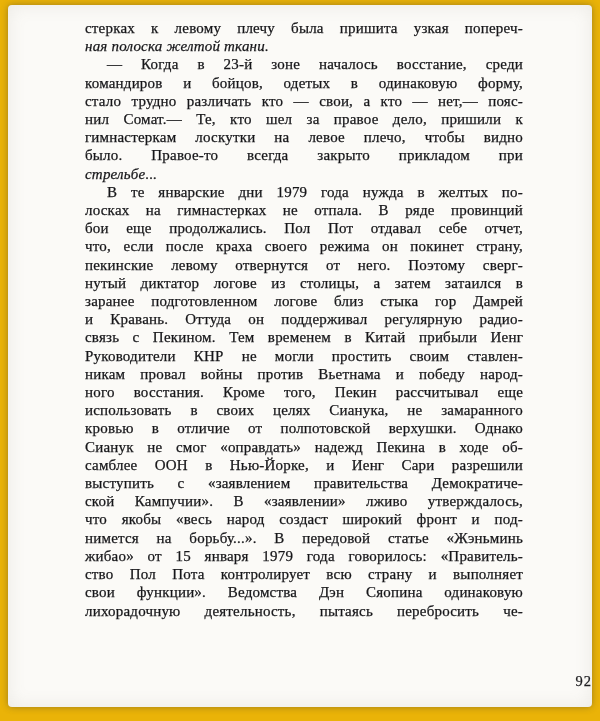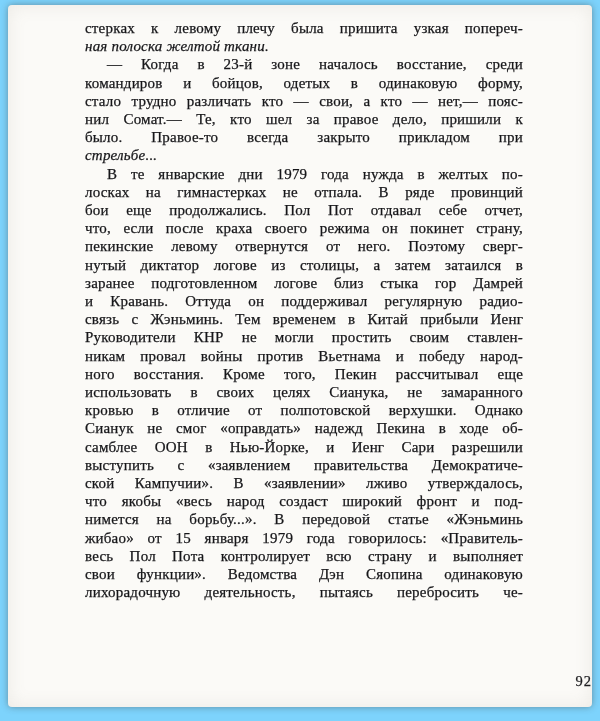--- a/index.html
+++ b/index.html
@@ -4,21 +4,21 @@
 <style>
   html, body {
     margin: 0;
     padding: 0;
     background: #9a9994;
   }
   .screen {
     position: relative;
     width: 600px;
     height: 721px;
-    background: #7dd3fc;
+    background: #eab308;
     overflow: hidden;
     font-family: "Liberation Serif", "DejaVu Serif", serif;
   }
   .book-page {
     position: absolute;
     left: 8px;
     top: 5px;
     right: 8px;
     bottom: 14px;
     background: #fbfaf7;
@@ -74,47 +74,48 @@
       <div class="para">
         <div class="line">стерках к левому плечу была пришита узкая попереч-</div>
         <div class="line last">ная полоска желтой ткани.</div>
       </div>
 
       <div class="para">
         <div class="line indent">— Когда в 23-й зоне началось восстание, среди</div>
         <div class="line">командиров и бойцов, одетых в одинаковую форму,</div>
         <div class="line">стало трудно различать кто — свои, а кто — нет,— пояс-</div>
         <div class="line">нил Сомат.— Те, кто шел за правое дело, пришили к</div>
+        <div class="line">гимнастеркам лоскутки на левое плечо, чтобы видно</div>
         <div class="line">было. Правое-то всегда закрыто прикладом при</div>
         <div class="line last">стрельбе...</div>
       </div>
 
       <div class="para">
         <div class="line indent">В те январские дни 1979 года нужда в желтых по-</div>
         <div class="line">лосках на гимнастерках не отпала. В ряде провинций</div>
         <div class="line">бои еще продолжались. Пол Пот отдавал себе отчет,</div>
         <div class="line">что, если после краха своего режима он покинет страну,</div>
         <div class="line">пекинские левому отвернутся от него. Поэтому сверг-</div>
         <div class="line">нутый диктатор логове из столицы, а затем затаился в</div>
         <div class="line">заранее подготовленном логове близ стыка гор Дамрей</div>
         <div class="line">и Кравань. Оттуда он поддерживал регулярную радио-</div>
-        <div class="line">связь с Жэньминь. Тем временем в Китай прибыли Иенг</div>
+        <div class="line">связь с Пекином. Тем временем в Китай прибыли Иенг</div>
         <div class="line">Руководители КНР не могли простить своим ставлен-</div>
         <div class="line">никам провал войны против Вьетнама и победу народ-</div>
         <div class="line">ного восстания. Кроме того, Пекин рассчитывал еще</div>
         <div class="line">использовать в своих целях Сианука, не замаранного</div>
         <div class="line">кровью в отличие от полпотовской верхушки. Однако</div>
         <div class="line">Сианук не смог «оправдать» надежд Пекина в ходе об-</div>
         <div class="line">самблее ООН в Нью-Йорке, и Иенг Сари разрешили</div>
         <div class="line">выступить с «заявлением правительства Демократиче-</div>
         <div class="line">ской Кампучии». В «заявлении» лживо утверждалось,</div>
         <div class="line">что якобы «весь народ создаст широкий фронт и под-</div>
         <div class="line">нимется на борьбу...». В передовой статье «Жэньминь</div>
         <div class="line">жибао» от 15 января 1979 года говорилось: «Правитель-</div>
-        <div class="line">весь Пол Пота контролирует всю страну и выполняет</div>
+        <div class="line">ство Пол Пота контролирует всю страну и выполняет</div>
         <div class="line">свои функции». Ведомства Дэн Сяопина одинаковую</div>
         <div class="line">лихорадочную деятельность, пытаясь перебросить че-</div>
       </div>
 
     </div>
 
     <div class="page-number">92</div>
 
   </div>
 </div>

